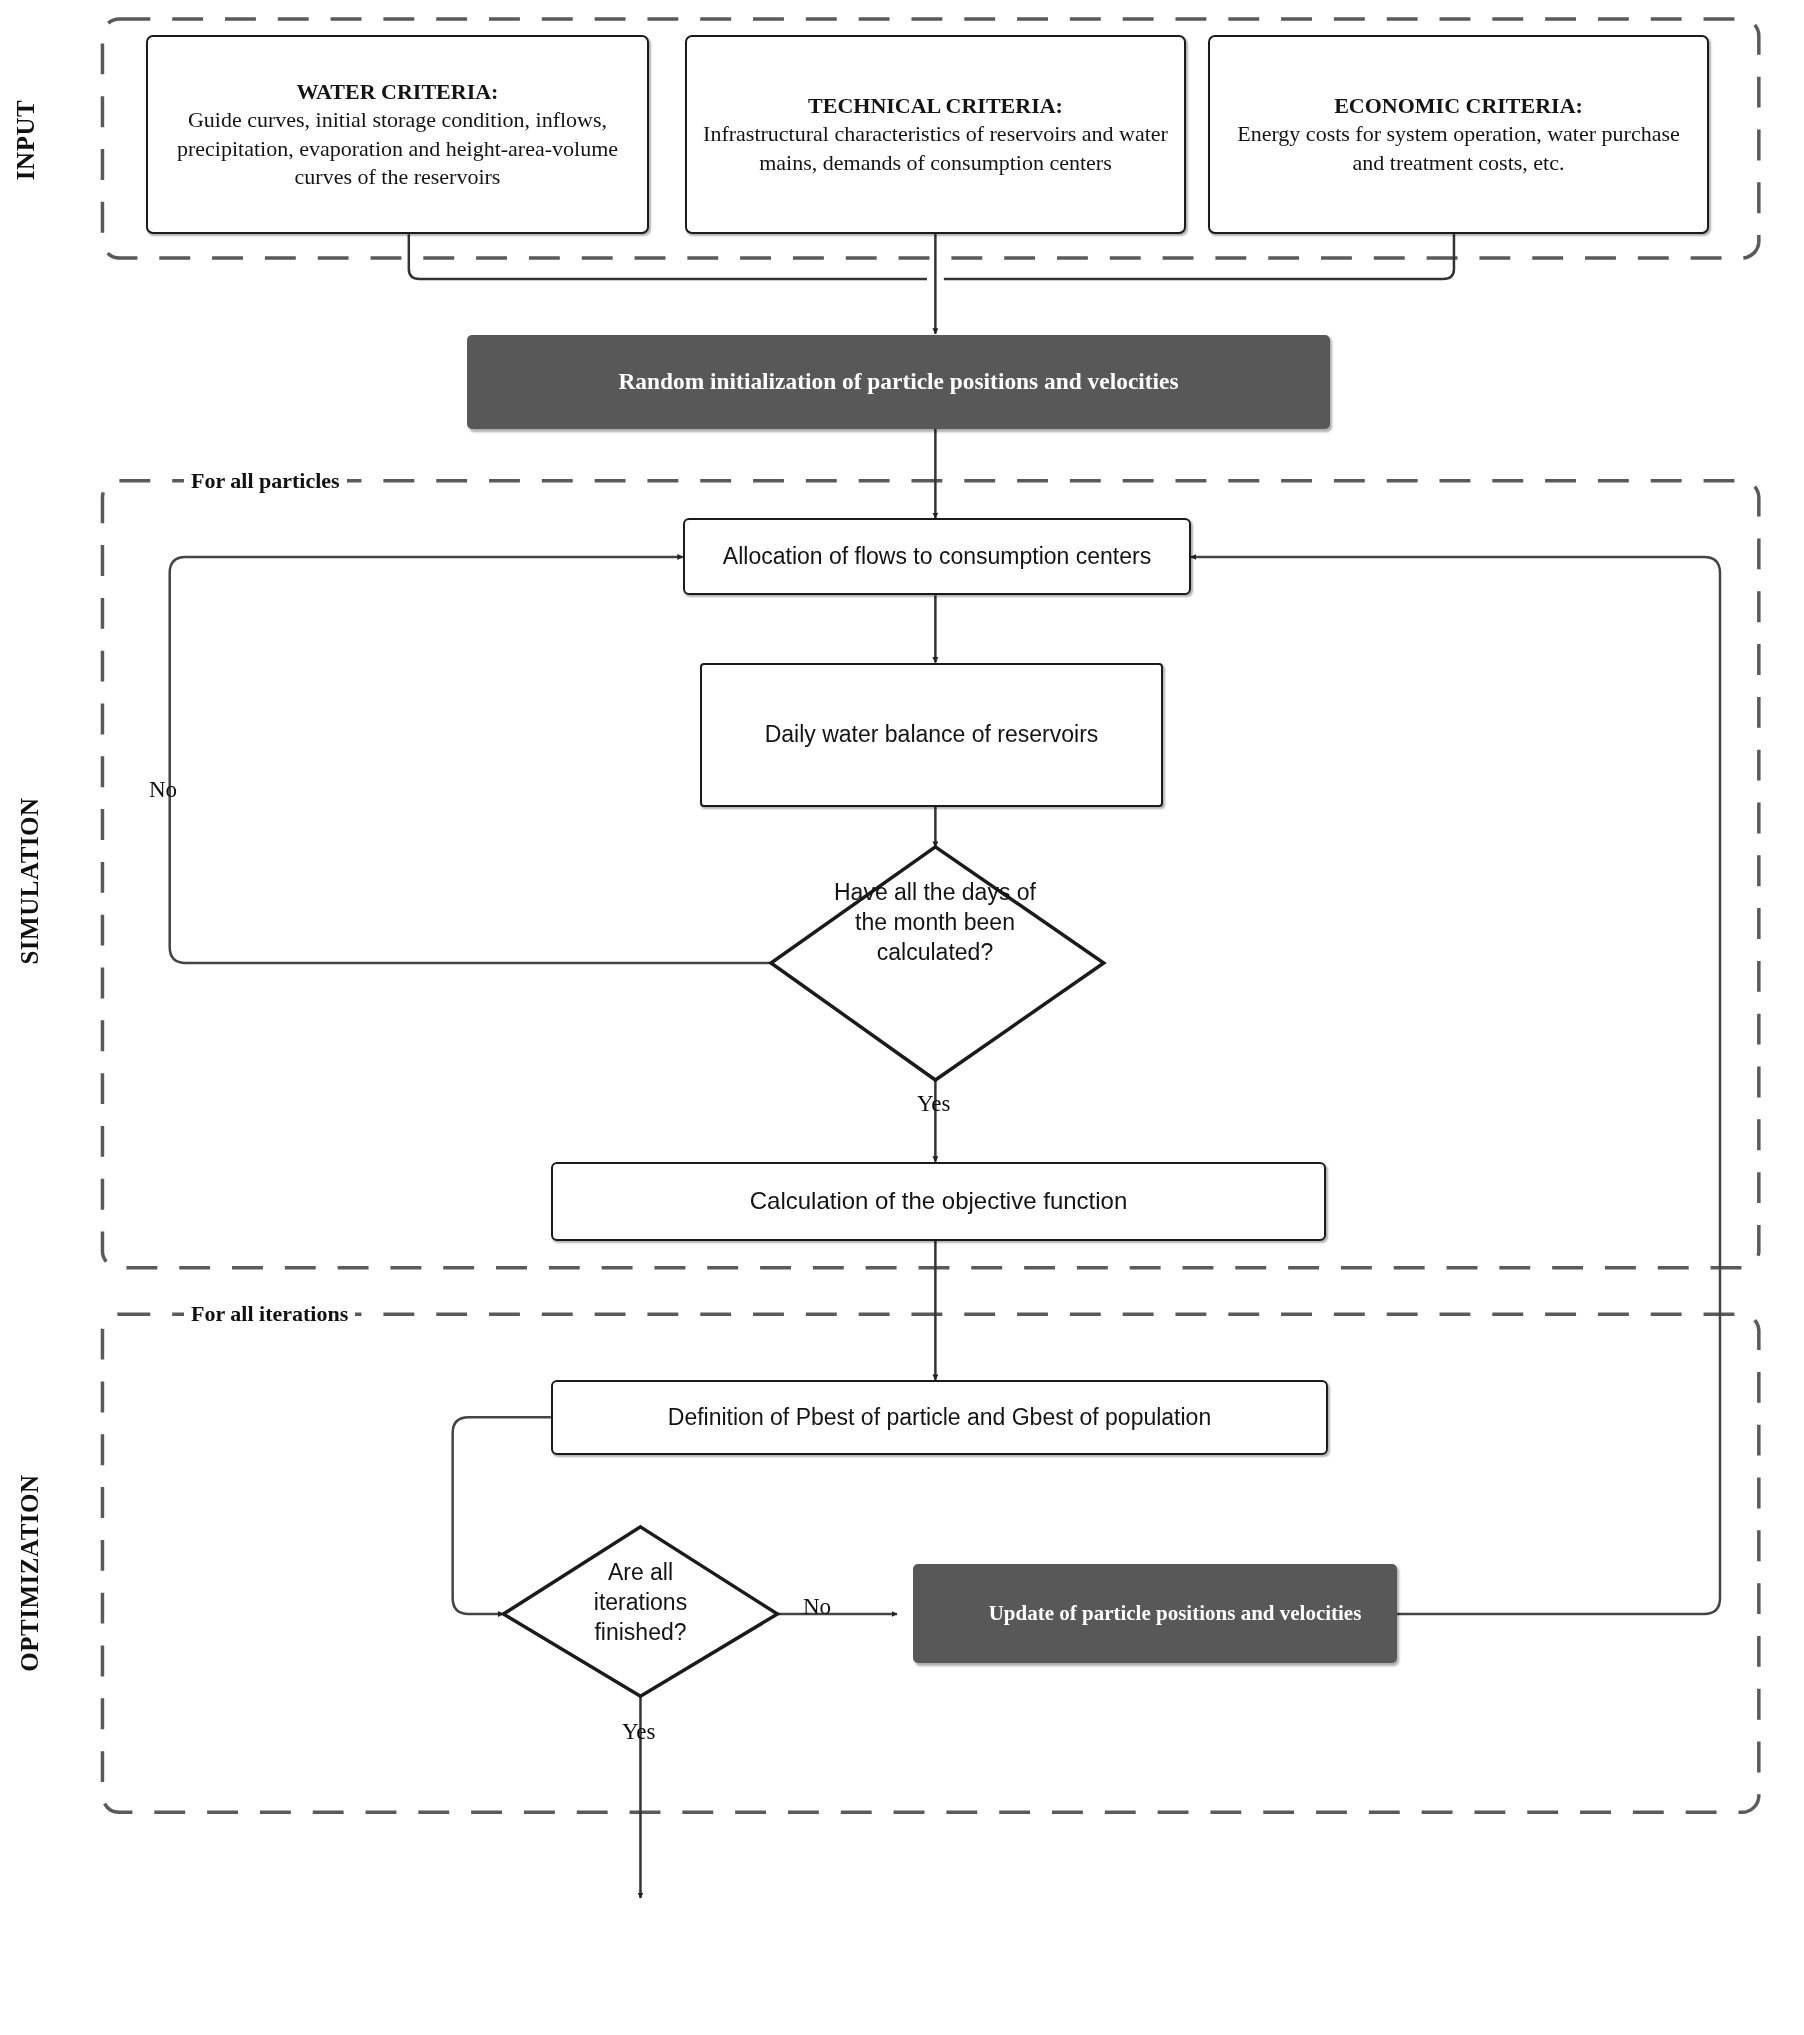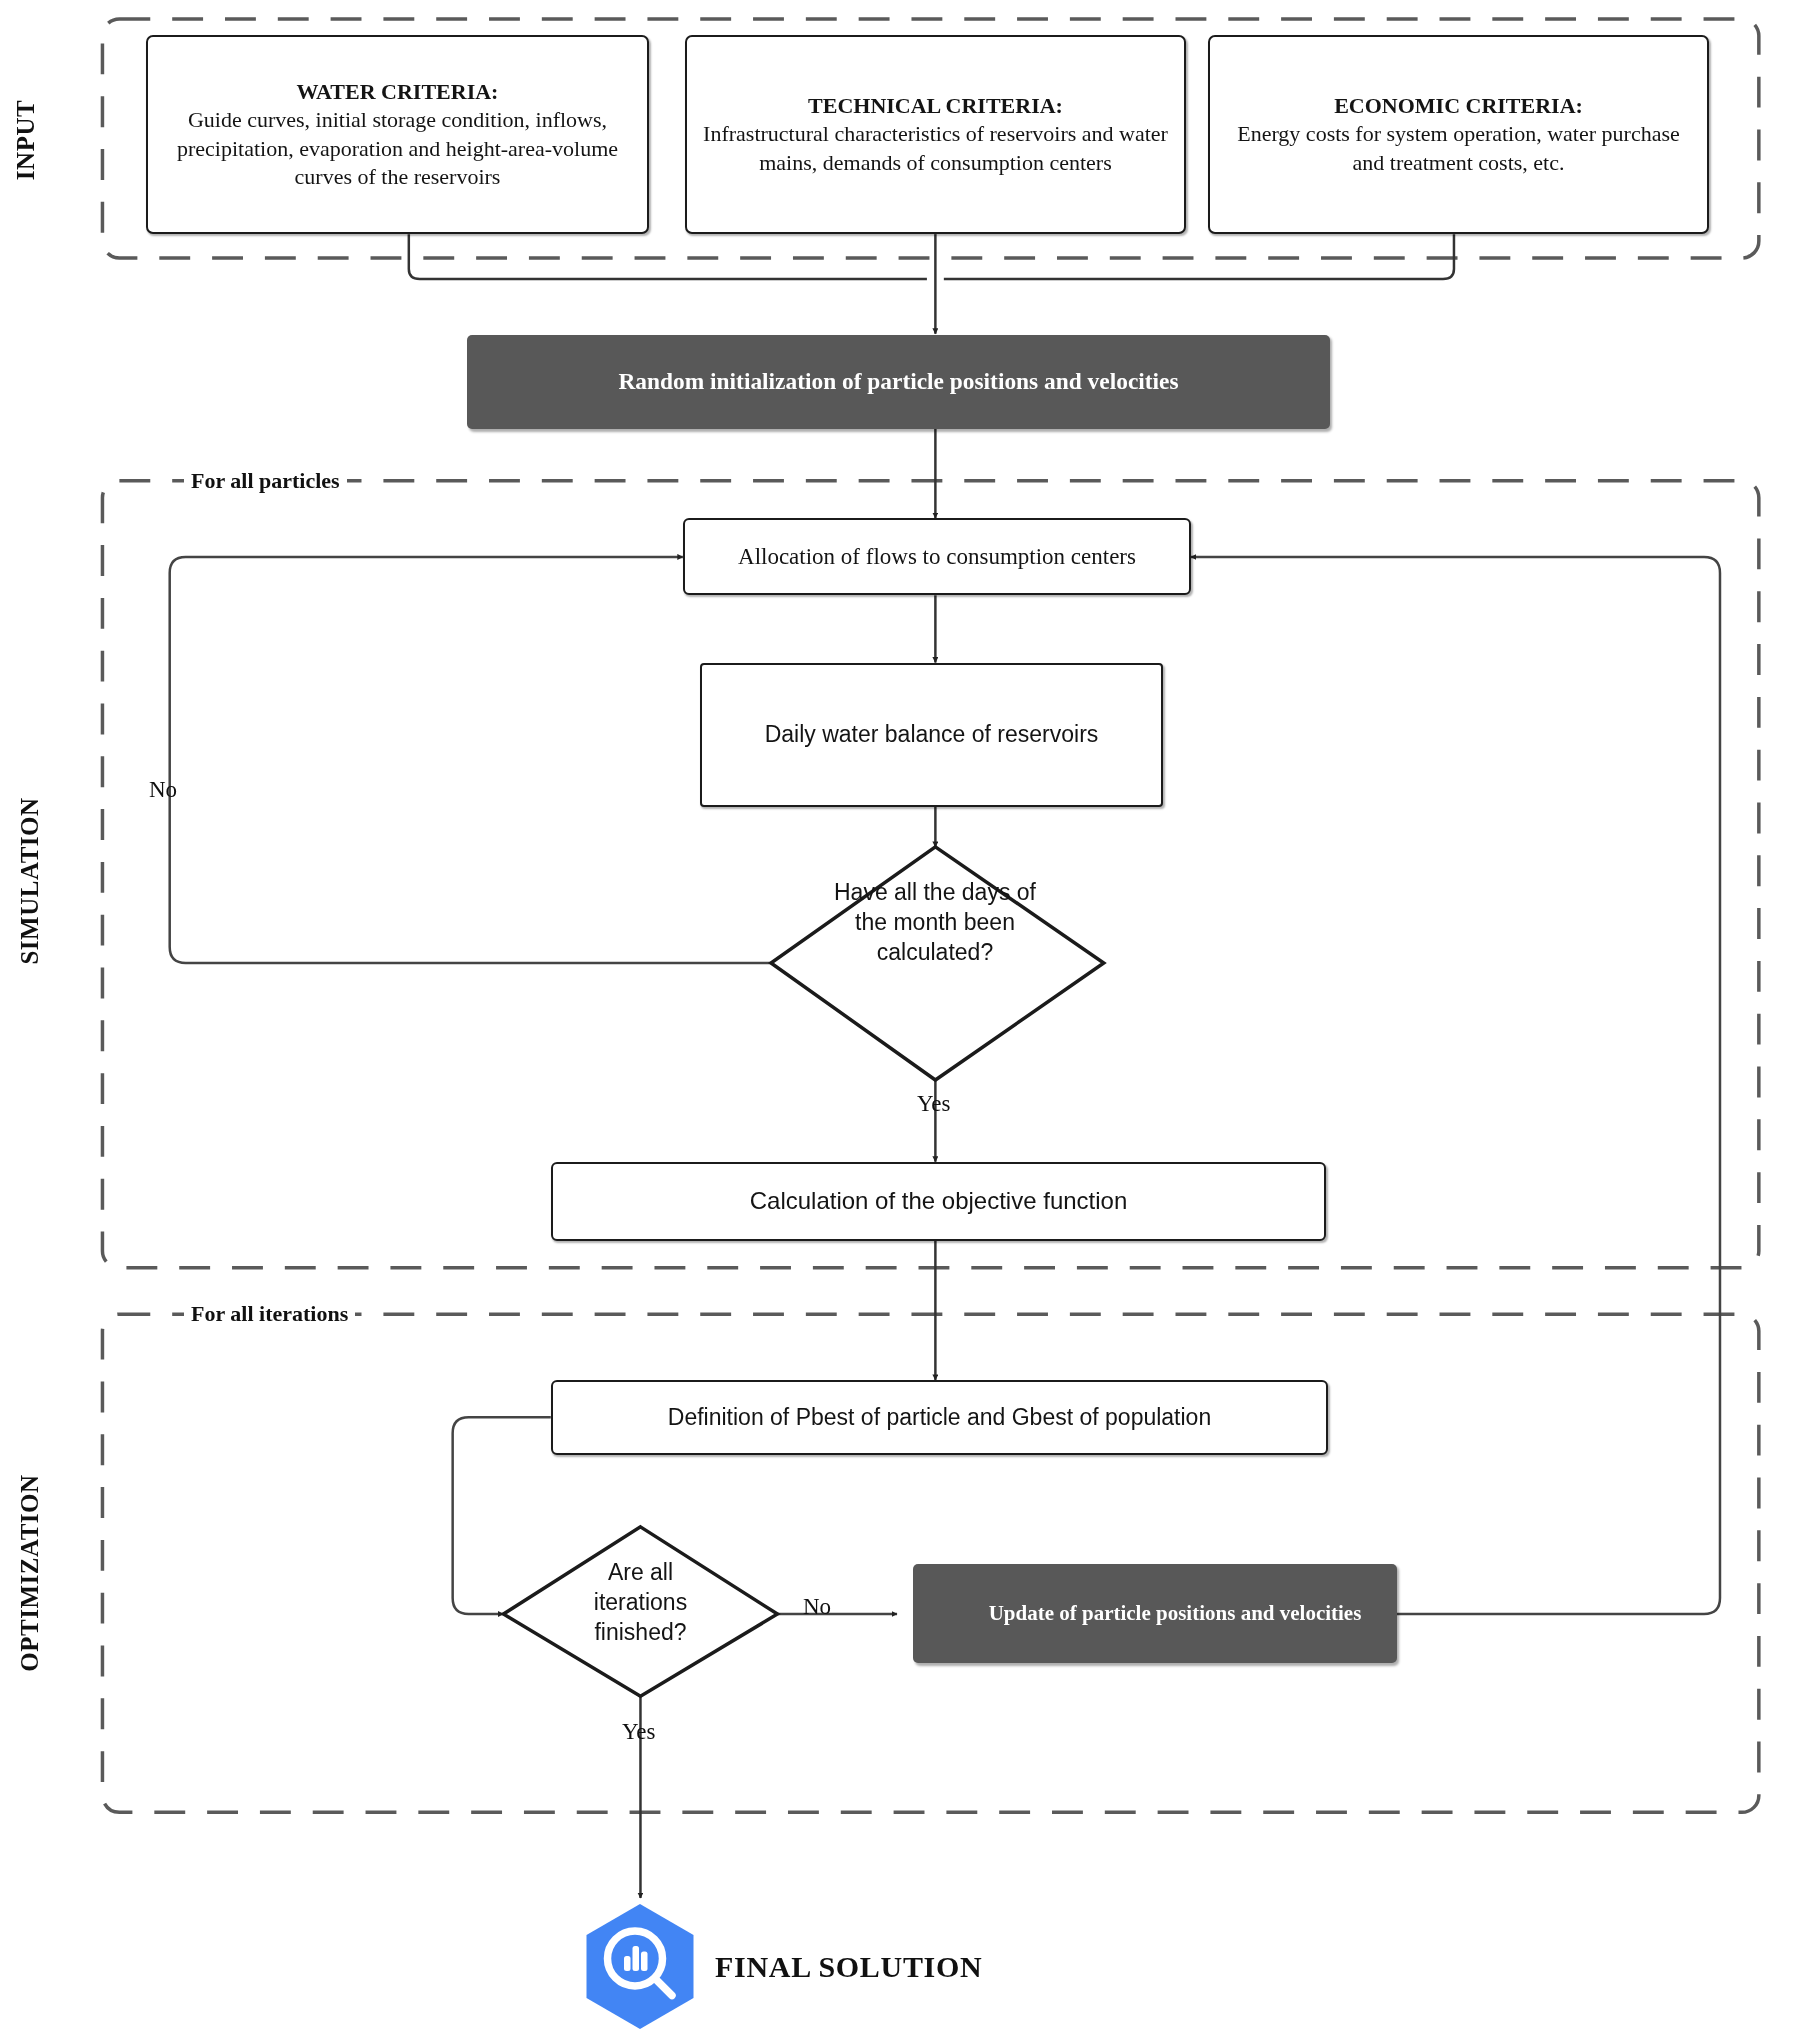--- a/index.html
+++ b/index.html
@@ -170,21 +170,21 @@
     <div class="inner">
       <span class="criteria-title">ECONOMIC CRITERIA:</span>
       <span>Energy costs for system operation, water purchase and treatment costs, etc.</span>
     </div>
   </div>
 
   <div class="node gray" style="left:467px;top:335px;width:863px;height:94px;font-size:23.4px;border-radius:5px;">
     <div class="inner">Random initialization of particle positions and velocities</div>
   </div>
 
-  <div class="node white sans" style="left:683px;top:518px;width:508px;height:77px;font-size:23px;border-radius:6px;font-family:Liberation Serif, serif;">
+  <div class="node white sans" style="left:683px;top:518px;width:508px;height:77px;font-size:23px;border-radius:6px;">
     <div class="inner">Allocation of flows to consumption centers</div>
   </div>
 
   <div class="node white sans" style="left:700px;top:663px;width:463px;height:144px;font-size:23px;border-radius:4px;">
     <div class="inner">Daily water balance of reservoirs</div>
   </div>
 
   <div class="diamond-label" style="left:818px;top:878px;width:234px;font-size:23px;">Have all the days of the month been calculated?</div>
 
   <div class="edge-label" style="left:149px;top:777px;font-size:23px;">No</div>
@@ -202,30 +202,15 @@
   <div class="diamond-label" style="left:561px;top:1558px;width:159px;font-size:23px;">Are all iterations finished?</div>
 
   <div class="edge-label" style="left:803px;top:1594px;font-size:23px;">No</div>
 
   <div class="node gray" style="left:913px;top:1564px;width:484px;height:99px;font-size:21px;border-radius:5px;padding-left:40px;">
     <div class="inner">Update of particle positions and velocities</div>
   </div>
 
   <div class="edge-label" style="left:622px;top:1719px;font-size:23px;">Yes</div>
 
-  <div class="final-wrap" style="left:582px;top:1902px;">
-    <svg width="116" height="129" viewBox="0 0 232 258">
-      <polygon points="116,4 223,66 223,192 116,254 9,192 9,66" fill="#4285f4"></polygon>
-      <g fill="none" stroke="#ffffff" stroke-width="15" stroke-linecap="round">
-        <circle cx="106" cy="113" r="55"></circle>
-        <line x1="146" y1="153" x2="180" y2="187"></line>
-      </g>
-      <g fill="#ffffff">
-        <rect x="84" y="108" width="13" height="30" rx="5"></rect>
-        <rect x="101" y="88" width="13" height="50" rx="5"></rect>
-        <rect x="118" y="99" width="13" height="39" rx="5"></rect>
-      </g>
-    </svg>
-    <div class="final-label" style="font-size:30px;">FINAL SOLUTION</div>
-  </div>
 
 </div>
 
 
 </body></html>

